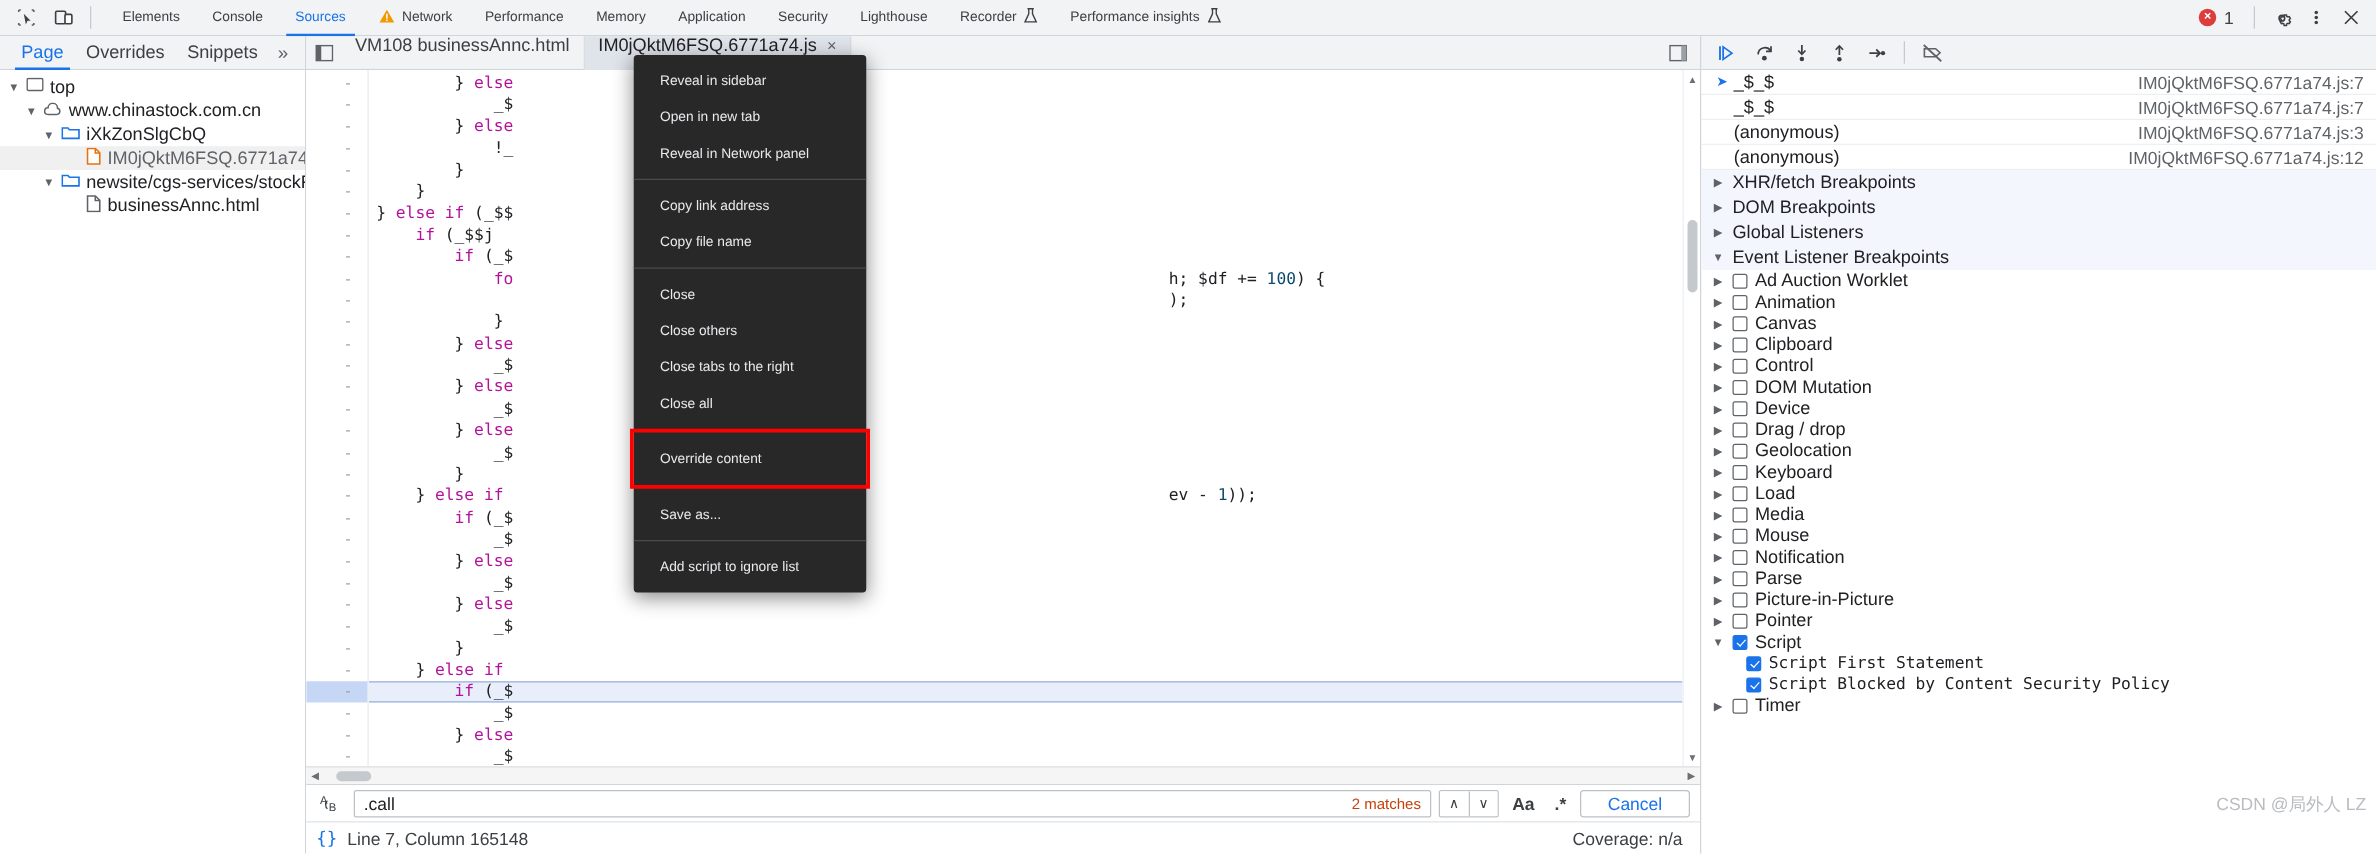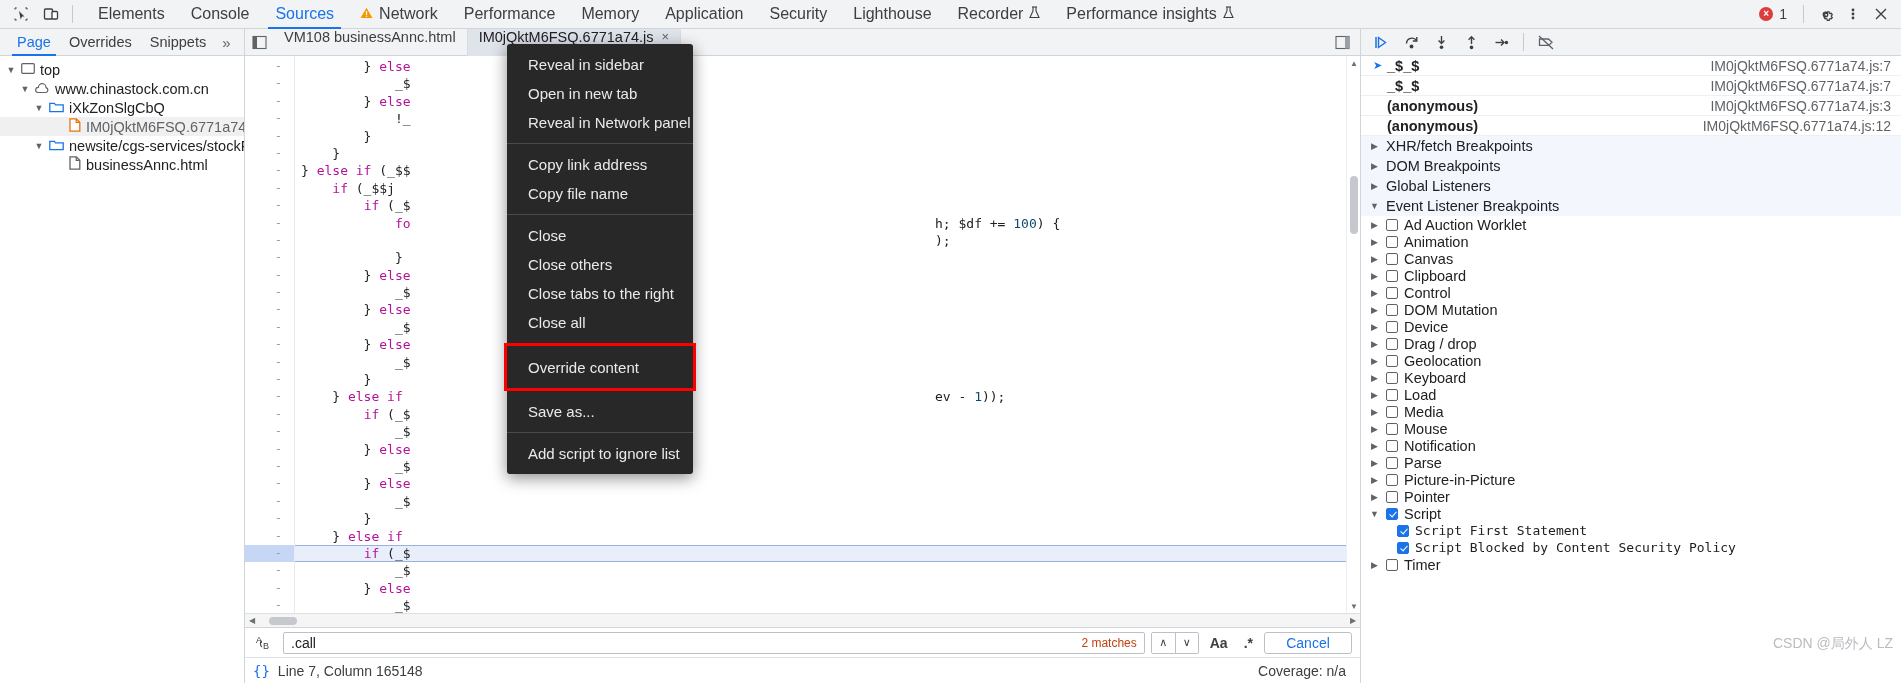--- a/index.html
+++ b/index.html
@@ -26,21 +26,21 @@
     display:flex; align-items:center; justify-content:center;
     cursor:pointer;
   }
   .tb-icon svg{ display:block; }
   .tb-sep{ width:1px; height:18px; background:#c6cad0; margin:0 6px; }
   .panel-tabs{ display:flex; align-items:center; height:29px; margin-left:6px; }
   .ptab{
     position:relative;
     height:29px; padding:0 13px;
     display:flex; align-items:center; gap:6px;
-    font-size:16px; color:#3c4043;
+    font-size:11px; color:#3c4043;
     cursor:pointer; white-space:nowrap;
   }
   .ptab.active{ color:#1a73e8; }
   .ptab.active:after{
     content:""; position:absolute; left:6px; right:6px; bottom:0;
     height:2px; background:#1a73e8;
   }
   .warn-tri{ display:inline-block; }
   .topbar-right{ margin-left:auto; display:flex; align-items:center; padding-right:7px; gap:2px; }
   .err-badge{ display:flex; align-items:center; gap:6px; padding:0 8px; cursor:pointer; }
@@ -230,21 +230,21 @@
     font-size:14.5px;
   }
   .cs-row{
     display:flex; align-items:center;
     height:20px; padding-left:12px; padding-right:10px;
     border-bottom:1px solid #edeff1;
     cursor:pointer; white-space:nowrap;
   }
   .cs-row.cur{ background:#fff; }
   .cs-arrow{ width:14px; color:#1a73e8; font-size:11px; display:flex;align-items:center; }
-  .cs-name{ color:#202124;font-weight:bold; }
+  .cs-name{ color:#202124; }
   .cs-loc{ margin-left:auto; color:#5f6368; font-size:14px; }
 
   .sec-row{
     display:flex; align-items:center; gap:6px;
     height:20px; padding-left:8px;
     background:#f3f6fc; cursor:pointer; white-space:nowrap;
   }
   .sec-tw{ width:11px; color:#5f6368; font-size:9px; display:flex;justify-content:center; }
   .ev-row{
     display:flex; align-items:center; gap:6px;
@@ -262,21 +262,21 @@
     border:solid #fff;border-width:0 1.6px 1.6px 0;transform:rotate(42deg);
   }
 
   
   .ctxmenu{
     position:absolute; left:507px; top:44px; width:186px;
     background:#282828; border-radius:3px;
     box-shadow:0 4px 16px rgba(0,0,0,.45);
     padding:6px 0;
     z-index:60;
-    font-size:15px;
+    font-size:11px;
   }
   .ctx-item{
     height:29px; display:flex; align-items:center;
     padding-left:21px; color:#e8eaed; cursor:pointer; white-space:nowrap;
   }
   .ctx-sep{ height:1px; background:#4a4a4a; margin:6px 0; }
   .ctx-item.boxed{
     outline:3px solid #ff0000;
     outline-offset:0;
     margin:9px 0;

